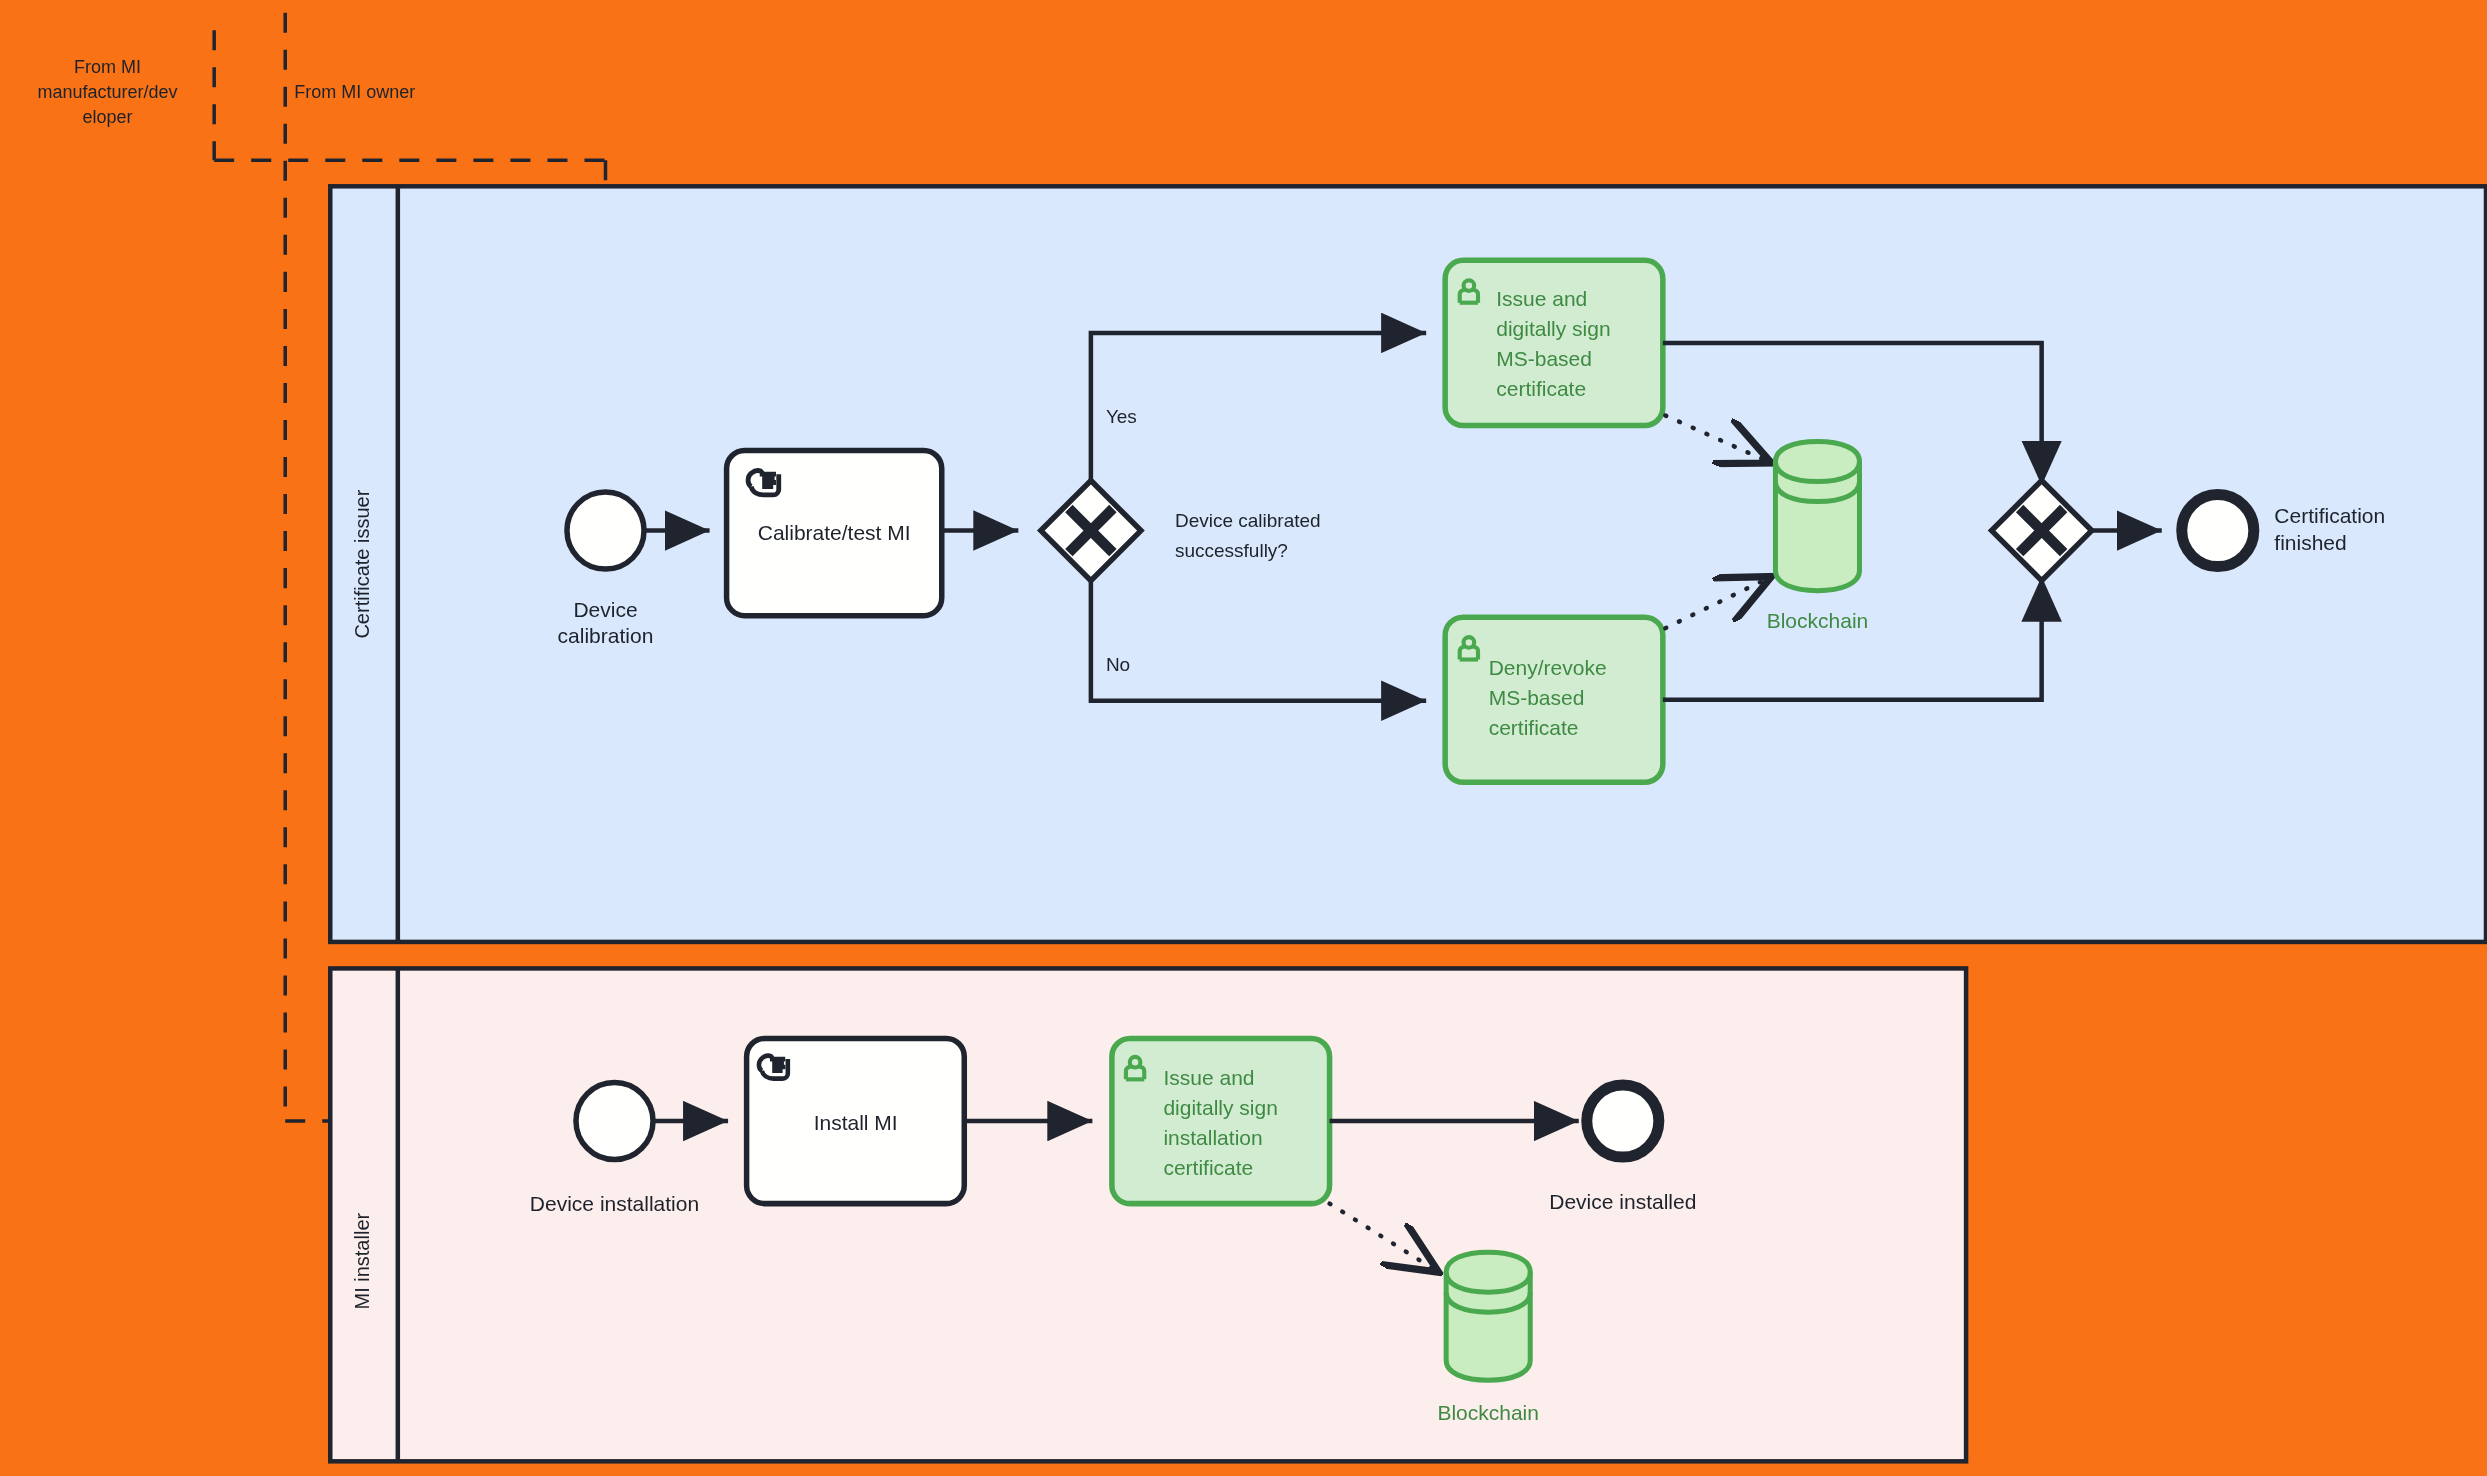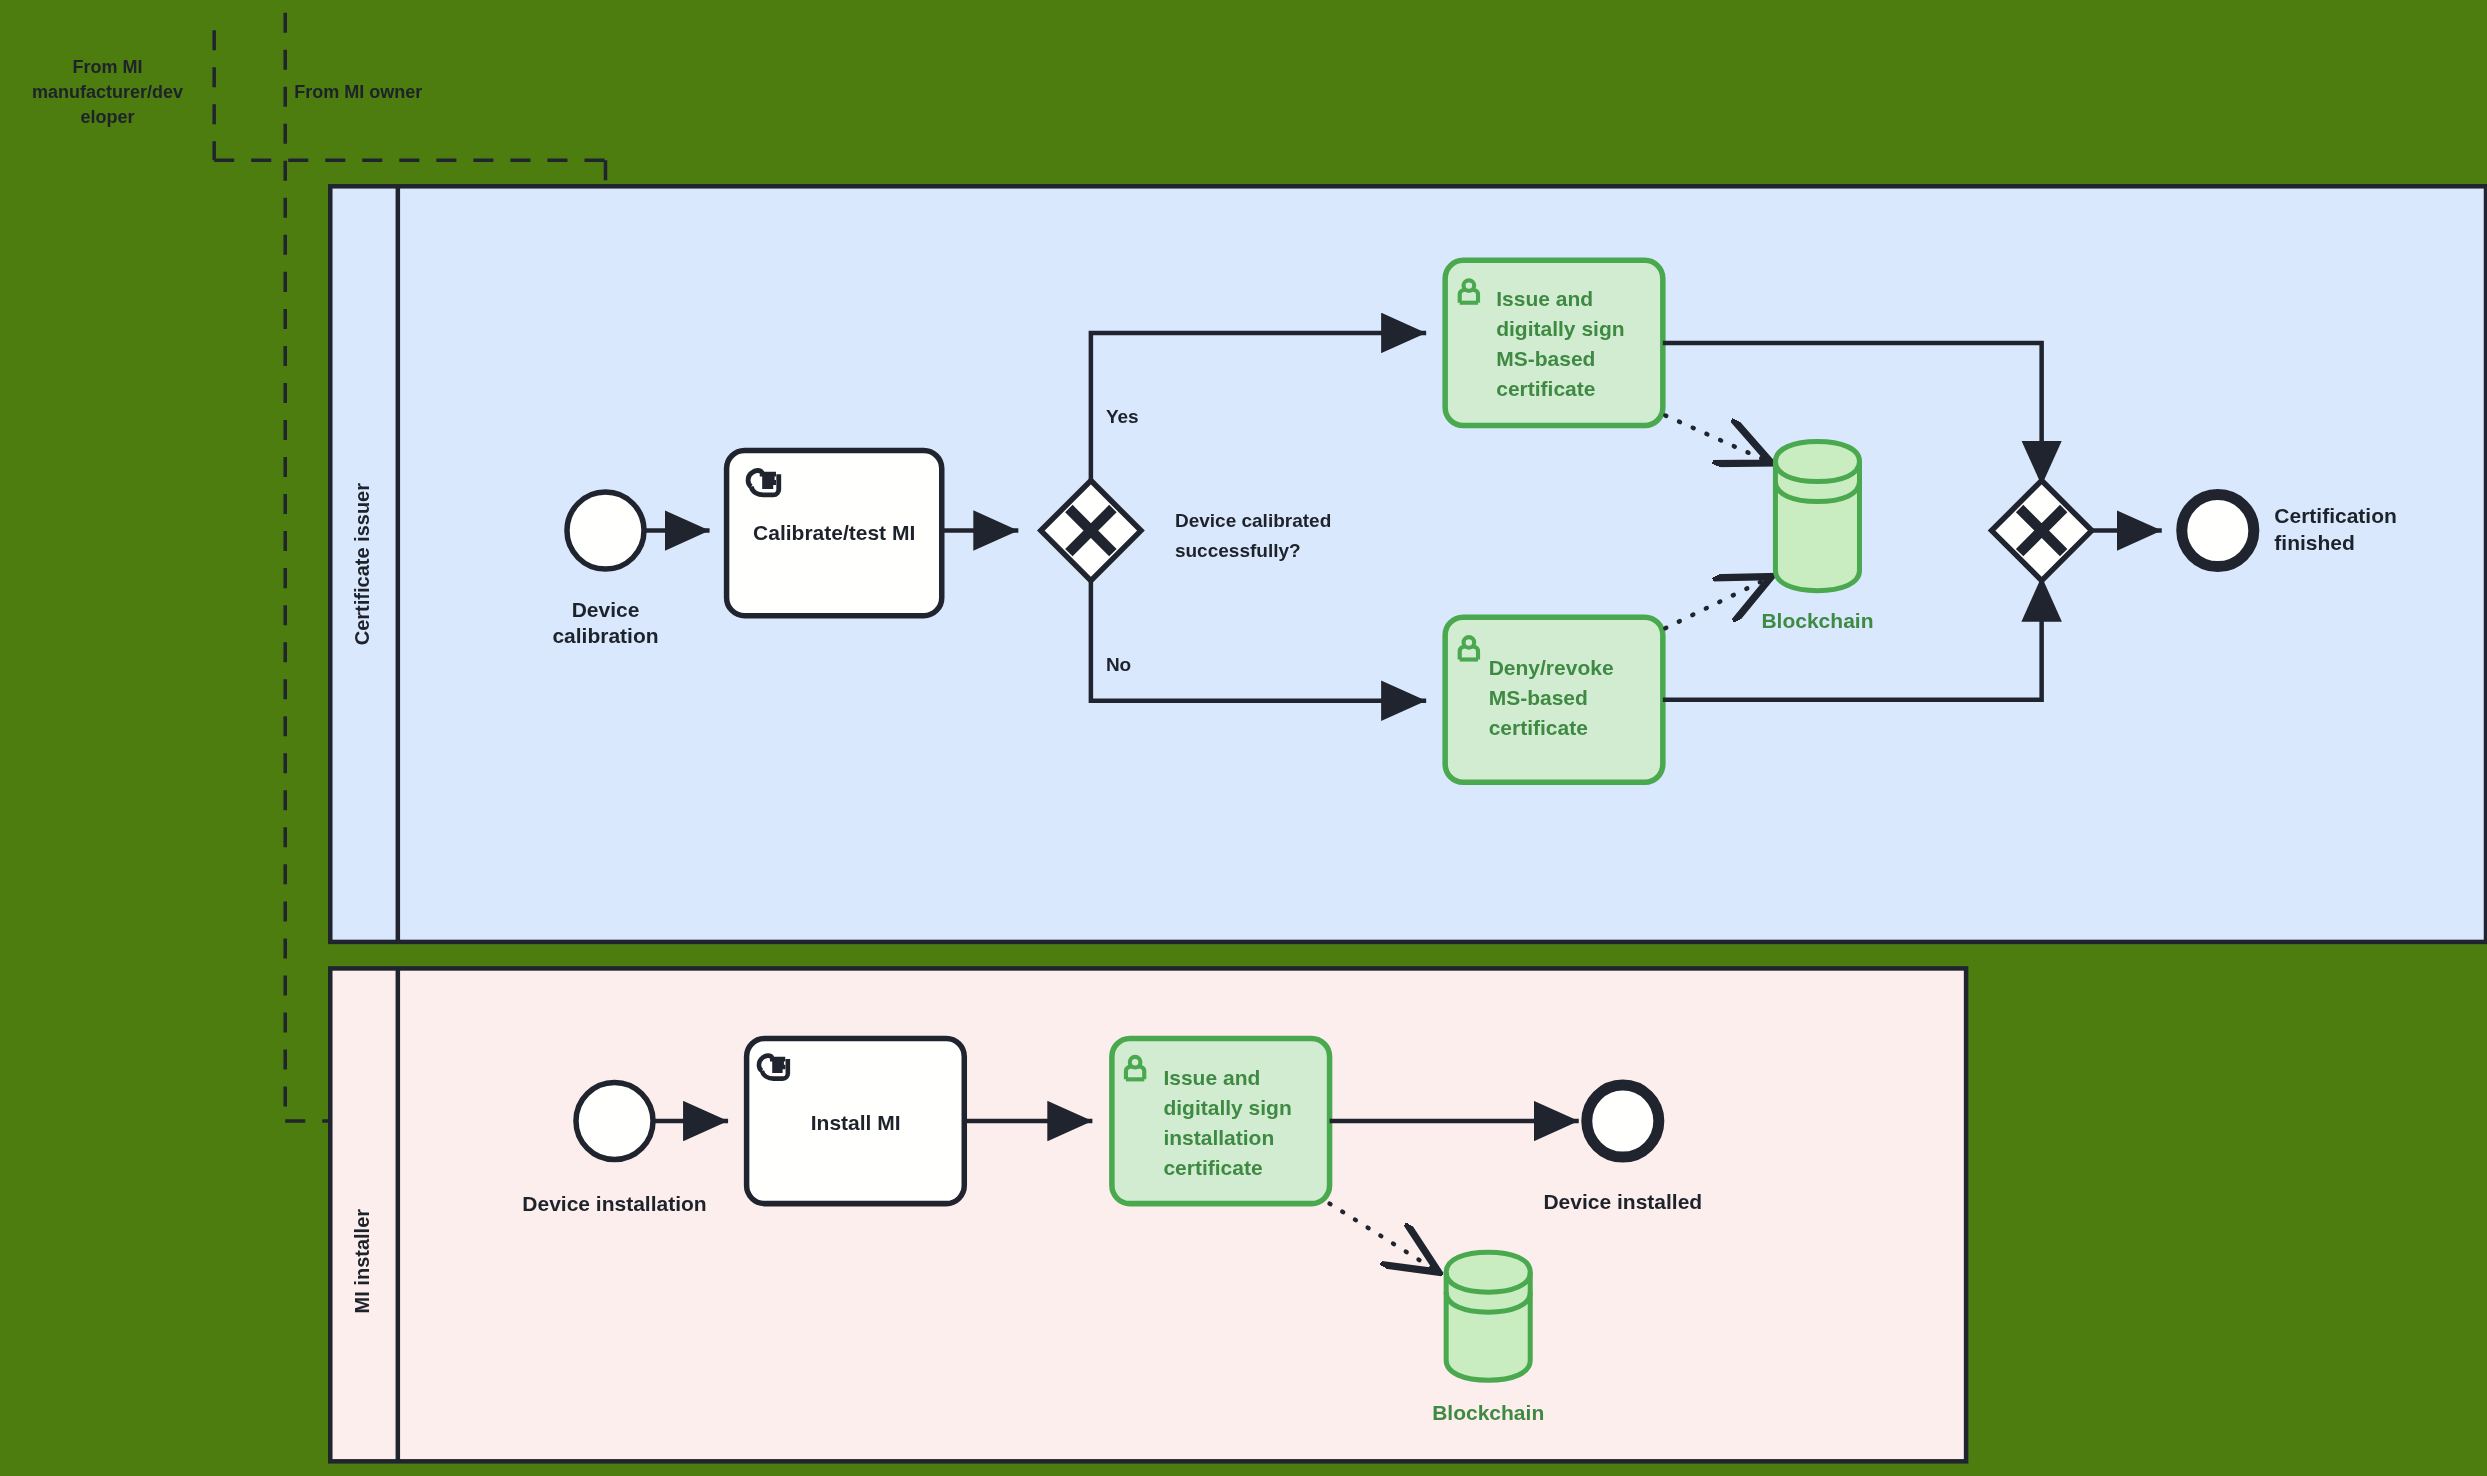--- a/index.html
+++ b/index.html
@@ -6,23 +6,22 @@
   html, body {
     margin: 0;
     padding: 0;
     background: #ffffff;
     font-family: "Liberation Sans", sans-serif;
   }
   #canvas {
     position: relative;
     width: 2487px;
     height: 1477px;
-    background: #4d7c0f;
+    background: #f97316;
     overflow: hidden;
-    font-weight: bold;
   }
   svg.diagram {
     position: absolute;
     top: 0; left: 0;
     width: 2487px;
     height: 1477px;
   }
   .lane-blue { fill: #d9e8fc; stroke: #20242e; stroke-width: 9; }
   .lane-pink { fill: #fceeec; stroke: #20242e; stroke-width: 9; }
   .lane-div  { stroke: #20242e; stroke-width: 9; fill: none; }

